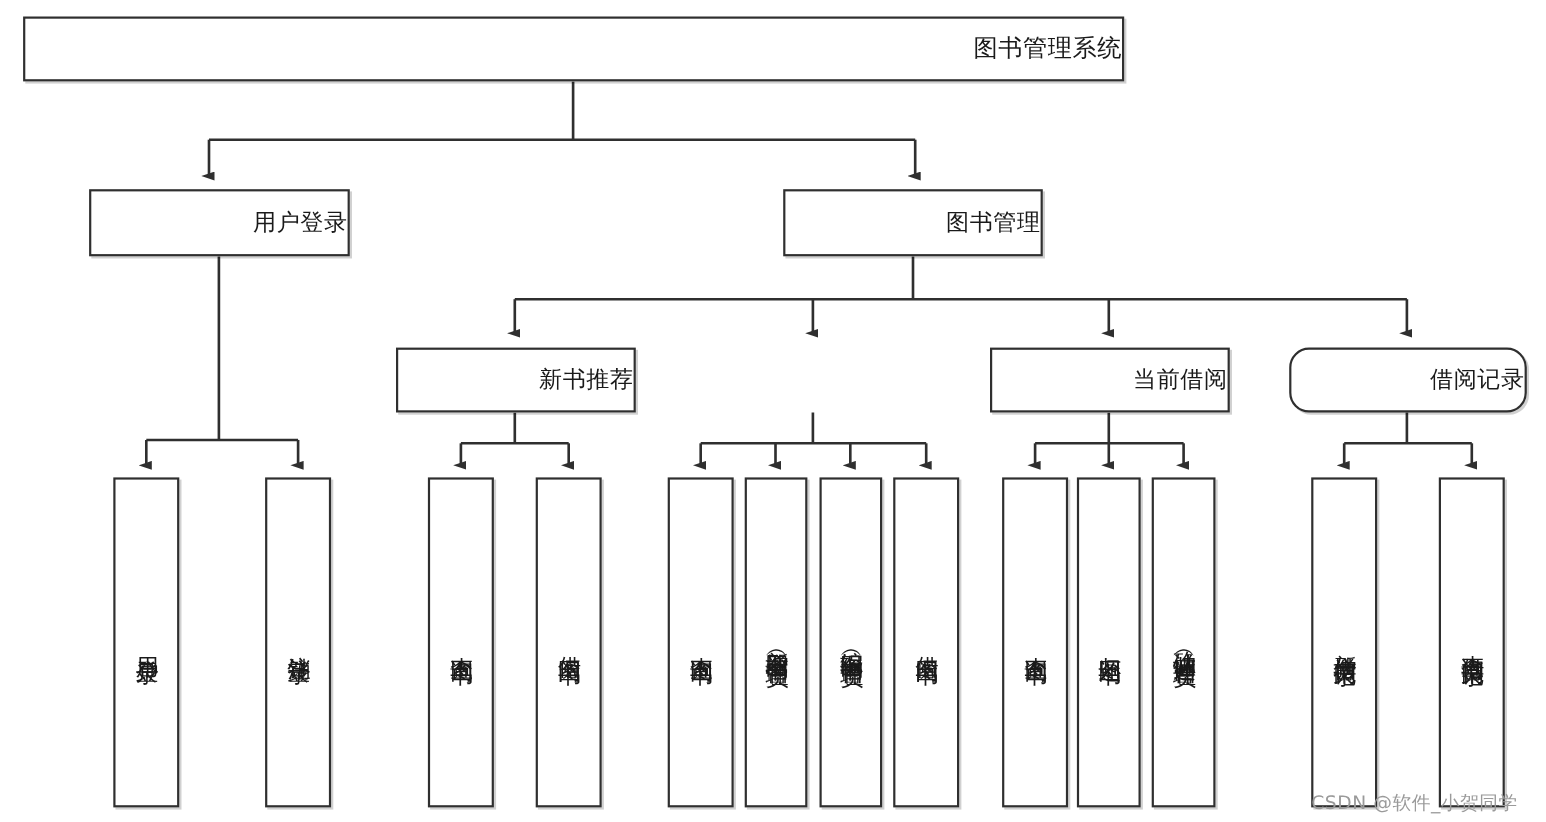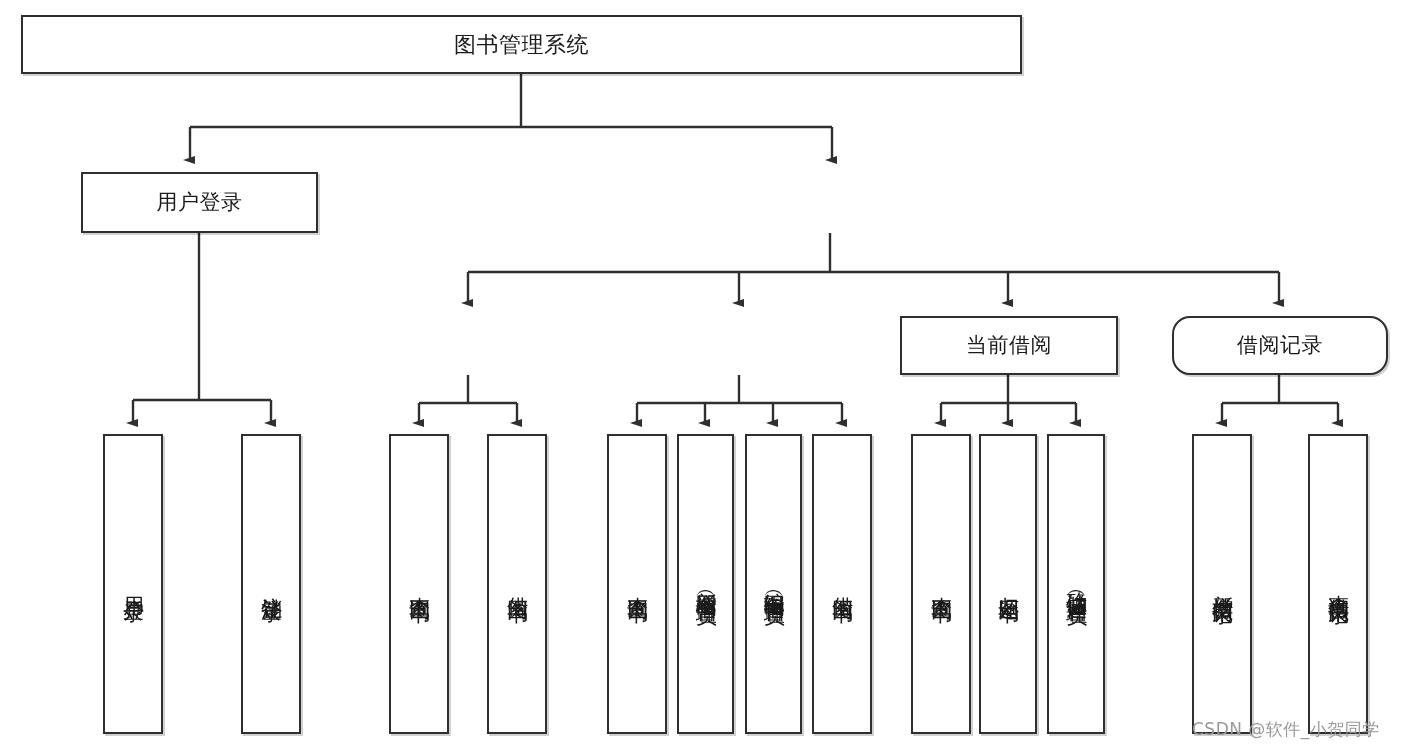--- a/index.html
+++ b/index.html
@@ -26,21 +26,21 @@
     pointer-events: none;
   }
   .node {
     position: absolute;
     box-sizing: border-box;
     background: #ffffff;
     border: 2px solid #2f2f2f;
     box-shadow: 2px 2px 0 rgba(0,0,0,0.18);
     display: flex;
     align-items: center;
-    justify-content: center;
+    justify-content: flex-end;
     color: #1a1a1a;
   }
   .node .label {
     display: block;
     text-align: center;
     line-height: 1.18;
     letter-spacing: 0.5px;
   }
   .node.h .label {
     font-size: 21px;
@@ -123,21 +123,27 @@
     </g>
   </svg>
 
   <div class="node root h" style="left:21px; top:15px; width:1001px; height:59px;">
     <span class="label">图书管理系统</span>
   </div>
 
   <div class="node h" style="left:81px; top:172px; width:237px; height:61px;">
     <span class="label">用户登录</span>
   </div>
+  <div class="node h" style="left:712px; top:172px; width:236px; height:61px;">
+    <span class="label">图书管理</span>
+  </div>
 
+  <div class="node h" style="left:360px; top:316px; width:218px; height:59px;">
+    <span class="label">新书推荐</span>
+  </div>
   <div class="node h" style="left:900px; top:316px; width:218px; height:59px;">
     <span class="label">当前借阅</span>
   </div>
   <div class="node h" style="left:1172px; top:316px; width:216px; height:59px;border-radius:18px;">
     <span class="label">借阅记录</span>
   </div>
 
   <div class="node v" style="left:103px; top:434px; width:60px; height:300px;">
     <span class="label">用户登录</span>
   </div>

